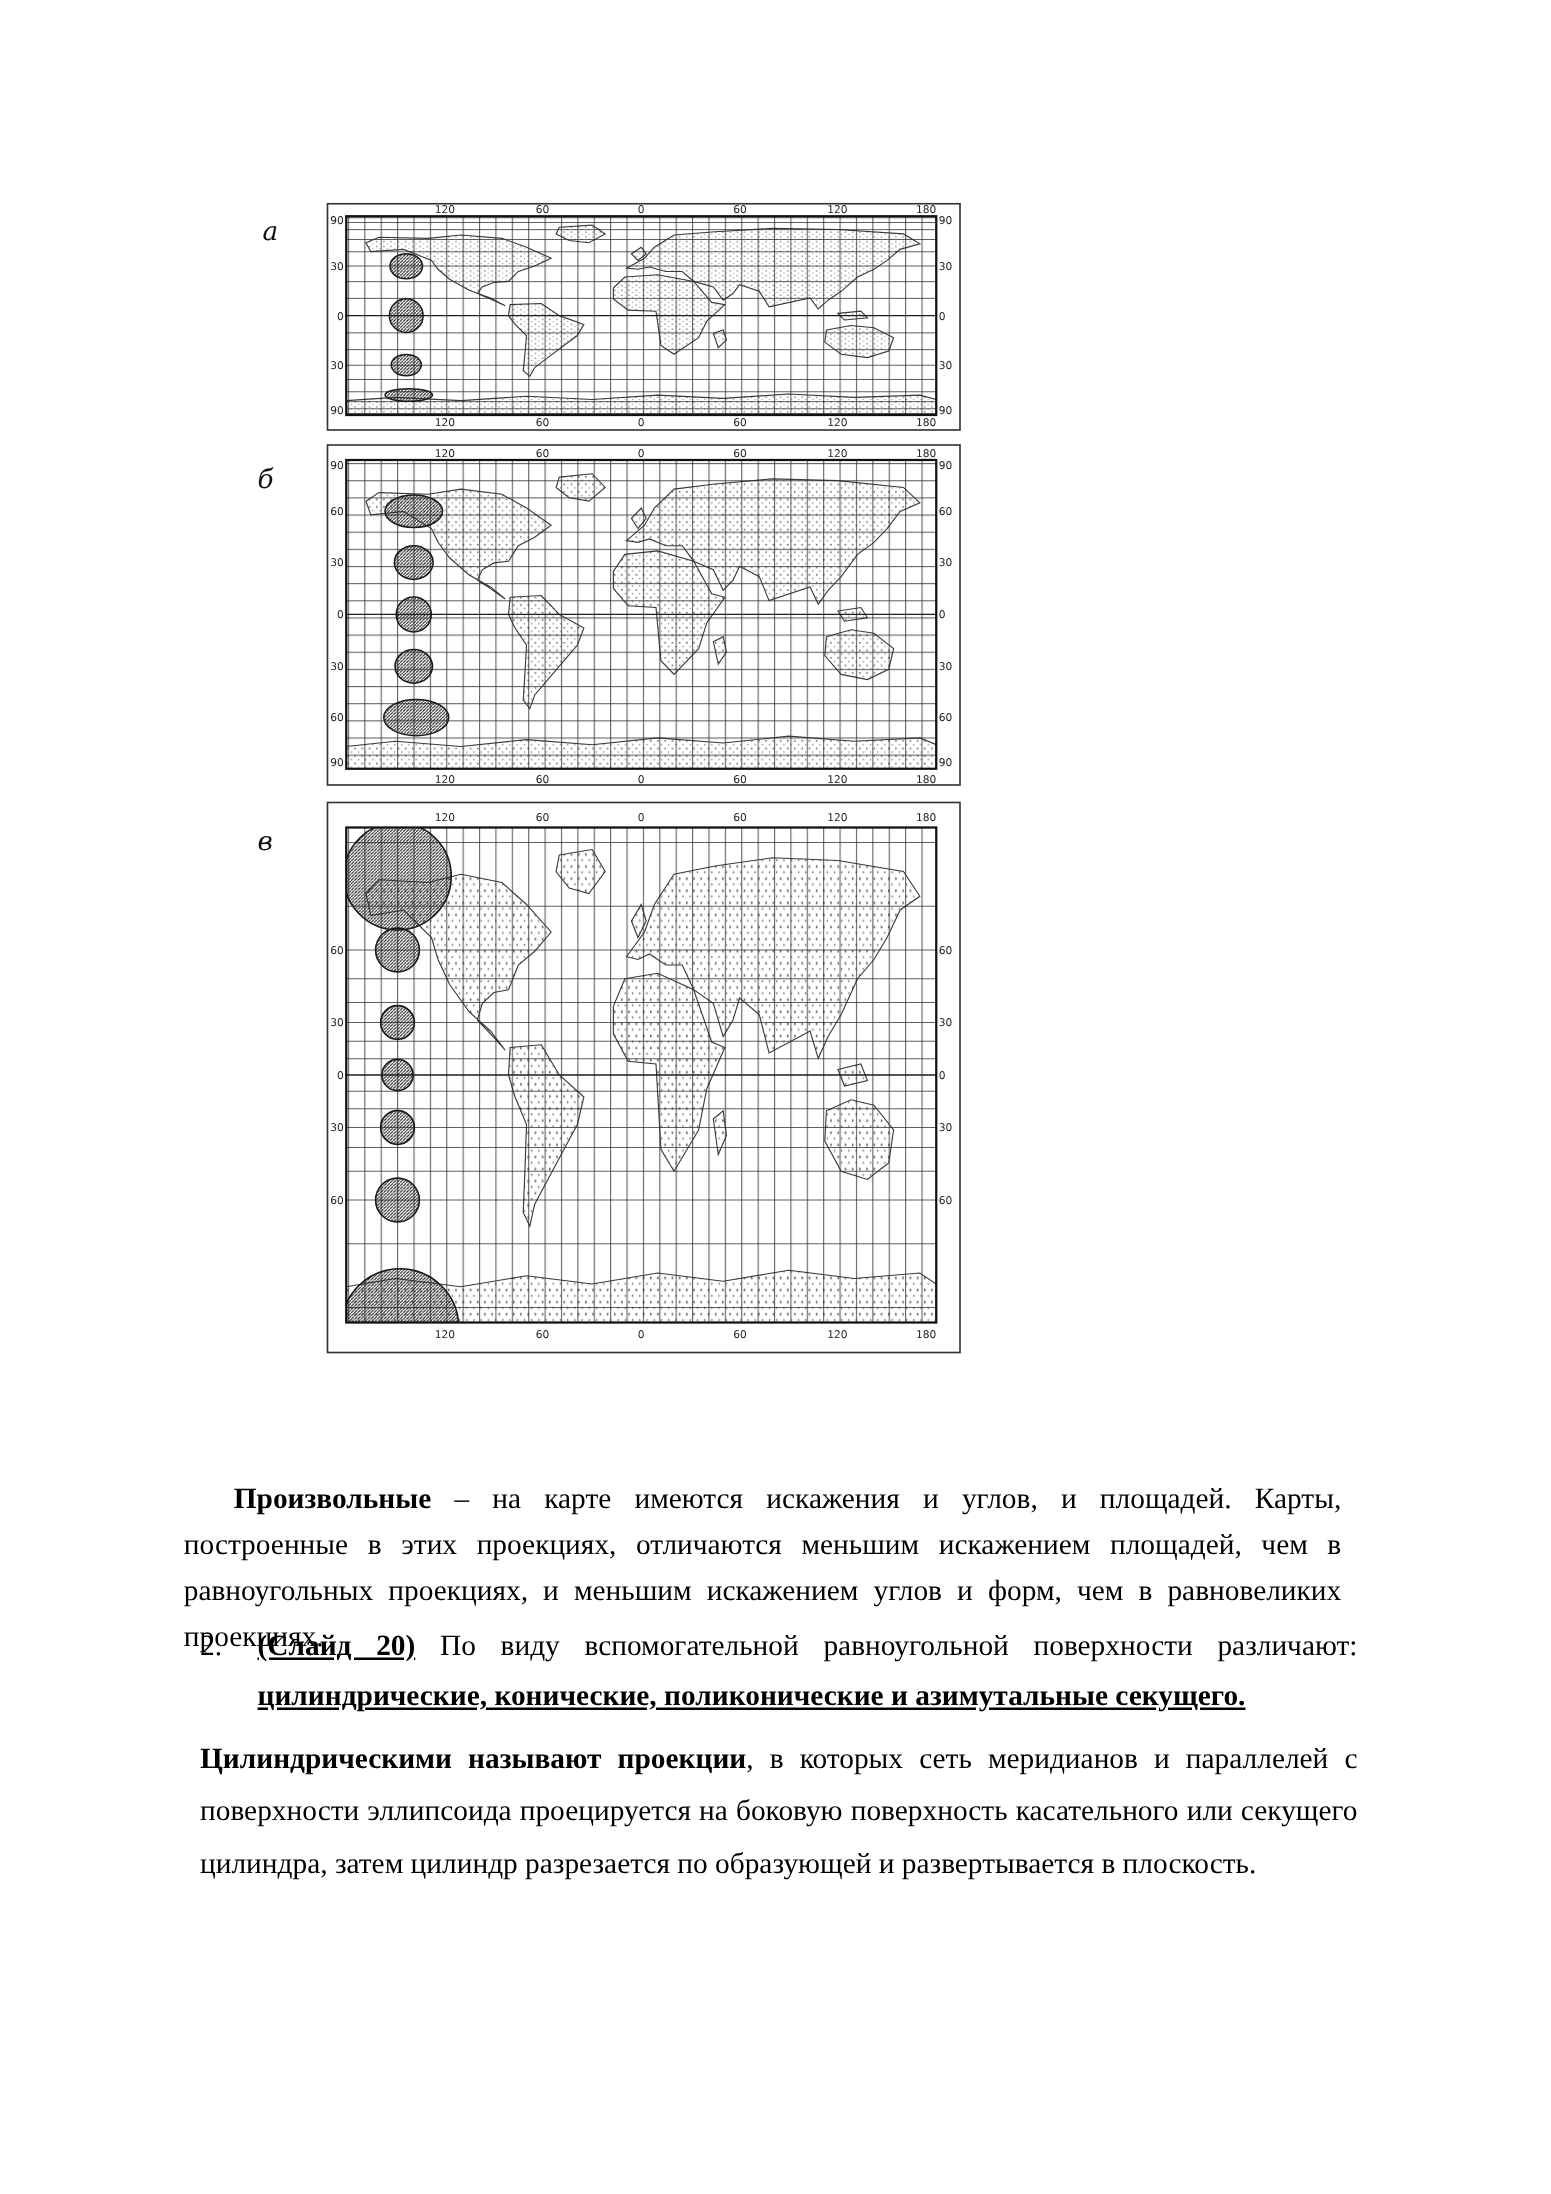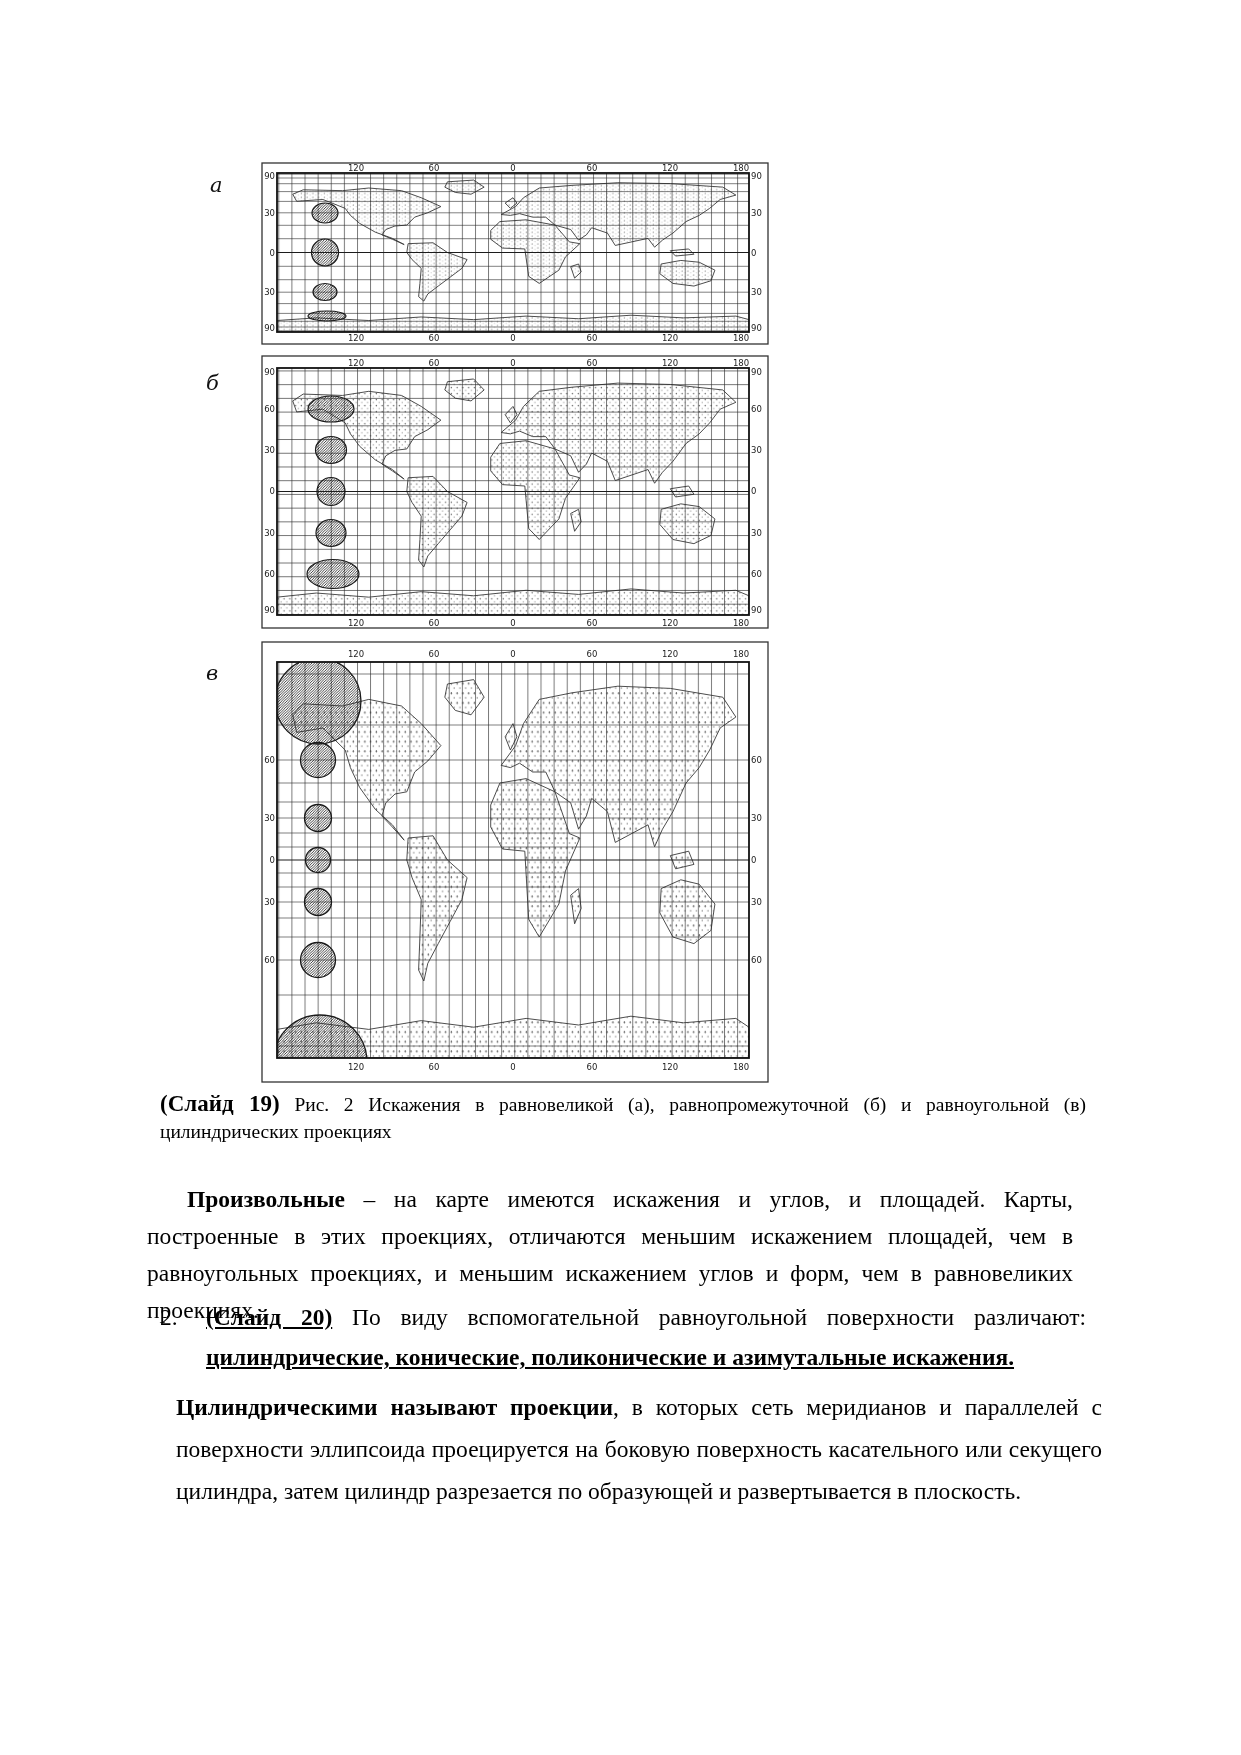--- a/index.html
+++ b/index.html
@@ -12,21 +12,21 @@
            font-size:19.5px;line-height:27px;}
   .caption .slide{font-weight:bold;font-size:23px;}
   .p1{position:absolute;left:147px;top:1181px;width:926px;font-size:23.5px;line-height:37px;
       text-align:justify;text-indent:40px;}
   .p1 .lead{font-weight:bold;}
   .item2{position:absolute;left:160px;top:1297px;width:926px;box-sizing:border-box;
          padding-left:46px;font-size:23.5px;line-height:40px;text-align:justify;}
   .item2 .num{position:absolute;left:0;top:0;}
   .item2 .slide,.item2 .boldtail{font-weight:bold;text-decoration:underline;}
   .p2{position:absolute;left:160px;top:1386px;width:926px;font-size:23.5px;line-height:42px;
-      text-align:justify;margin-left:16px;}
+      text-align:justify;}
   .p2 .lead{font-weight:bold;}
 </style>
 </head>
 <body>
 
 <div class="page">
 
   <div class="figwrap">
   <svg viewBox="190 150 590 940" width="590" height="940">
     <defs>
@@ -207,29 +207,26 @@
         <text class="axlab" x="751" y="763">60</text>
         <text class="axlab" x="751" y="821">30</text>
         <text class="axlab" x="751" y="863">0</text>
         <text class="axlab" x="751" y="905">30</text>
         <text class="axlab" x="751" y="963">60</text>
       </g>
     </g>
   </svg>
   </div>
 
-  <div class="caption">
-    <span class="slide">(Слайд 19)</span><span> Рис. 2 Искажения в равновеликой (а), равнопромежуточной (б) и равноугольной (в) цилиндрических проекциях</span>
-  </div>
 
   <div class="p1">
     <span class="lead">Произвольные</span><span> – на карте имеются искажения и углов, и площадей. Карты, построенные в этих проекциях, отличаются меньшим искажением площадей, чем в равноугольных проекциях, и меньшим искажением углов и форм, чем в равновеликих проекциях.</span>
   </div>
 
   <div class="item2">
-    <span class="num">2.</span><span class="slide">(Слайд 20)</span><span> По виду вспомогательной равноугольной поверхности различают: </span><span class="boldtail">цилиндрические, конические, поликонические и азимутальные искажения.</span>
+    <span class="num">2.</span><span class="slide">(Слайд 20)</span><span> По виду вспомогательной равноугольной поверхности различают: </span><span class="boldtail">цилиндрические, конические, поликонические и азимутальные секущего.</span>
   </div>
 
   <div class="p2">
     <span class="lead">Цилиндрическими называют проекции</span><span>, в которых сеть меридианов и параллелей с поверхности эллипсоида проецируется на боковую поверхность касательного или секущего цилиндра, затем цилиндр разрезается по образующей и развертывается в плоскость.</span>
   </div>
 
 </div>
 
 </body></html>

